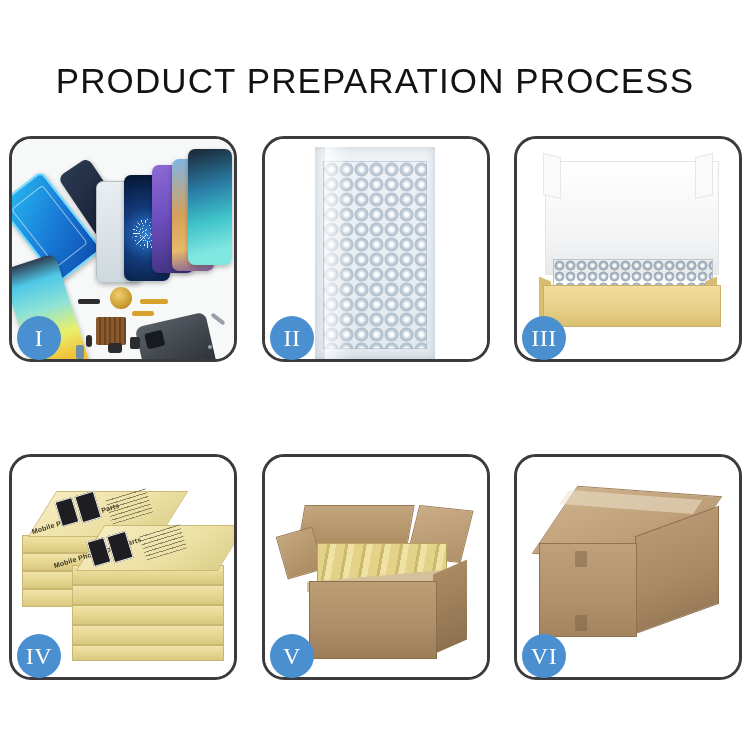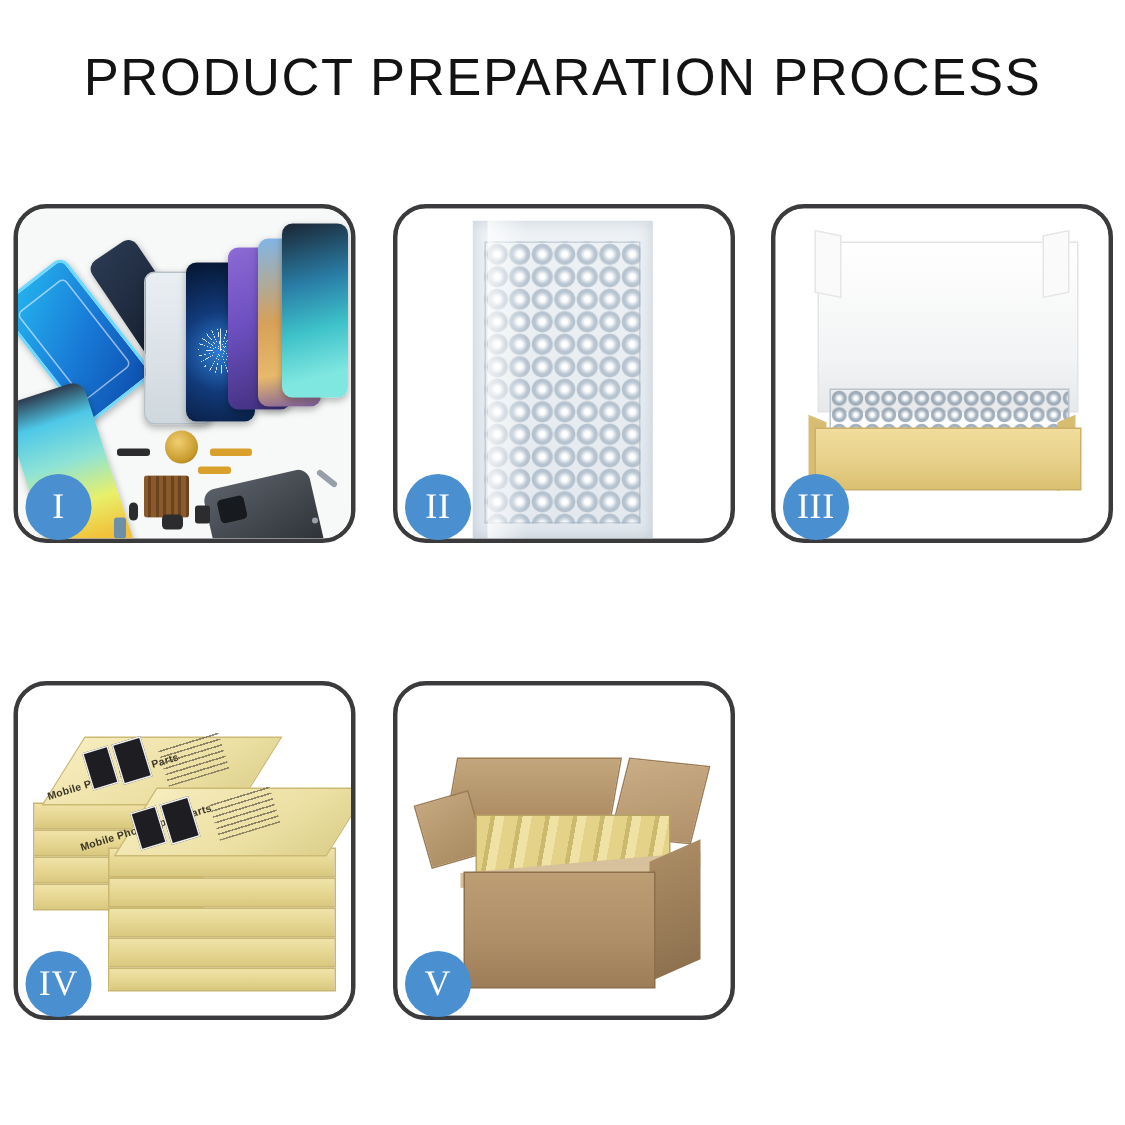--- a/index.html
+++ b/index.html
@@ -23,20 +23,21 @@
     text-align: center;
   }
   .page-title {
     font-family: "Liberation Sans", sans-serif;
     font-size: 35px;
     font-weight: 400;
     letter-spacing: 1.1px;
     color: #131313;
     line-height: 40px;
     white-space: nowrap;
+    margin-top: 29px;
   }
   .page-subtitle {
     margin-top: 9px;
     font-family: "Liberation Sans", sans-serif;
     font-size: 16.5px;
     font-weight: 400;
     color: #1a1a1a;
     letter-spacing: 0.1px;
     white-space: nowrap;
   }
@@ -447,14 +448,29 @@
           <div class="oc-contents"></div>
           <div class="oc-rim"></div>
           <div class="oc-body-side"></div>
           <div class="oc-body"></div>
         </div>
       </div>
     </div>
     <div class="badge">V</div>
   </div>
 
+  <div class="panel-wrap p-c3 p-r2">
+    <div class="panel">
+      <div class="panel-inner">
+        <div class="scene-sealed">
+          <div class="sc-top"></div>
+          <div class="sc-tape"></div>
+          <div class="sc-right"></div>
+          <div class="sc-front"></div>
+          <div class="sc-nick" style="left:58px;top:94px;"></div>
+          <div class="sc-nick" style="left:58px;top:158px;"></div>
+        </div>
+      </div>
+    </div>
+    <div class="badge">VI</div>
+  </div>
 
 </div>
 
 </body></html>

